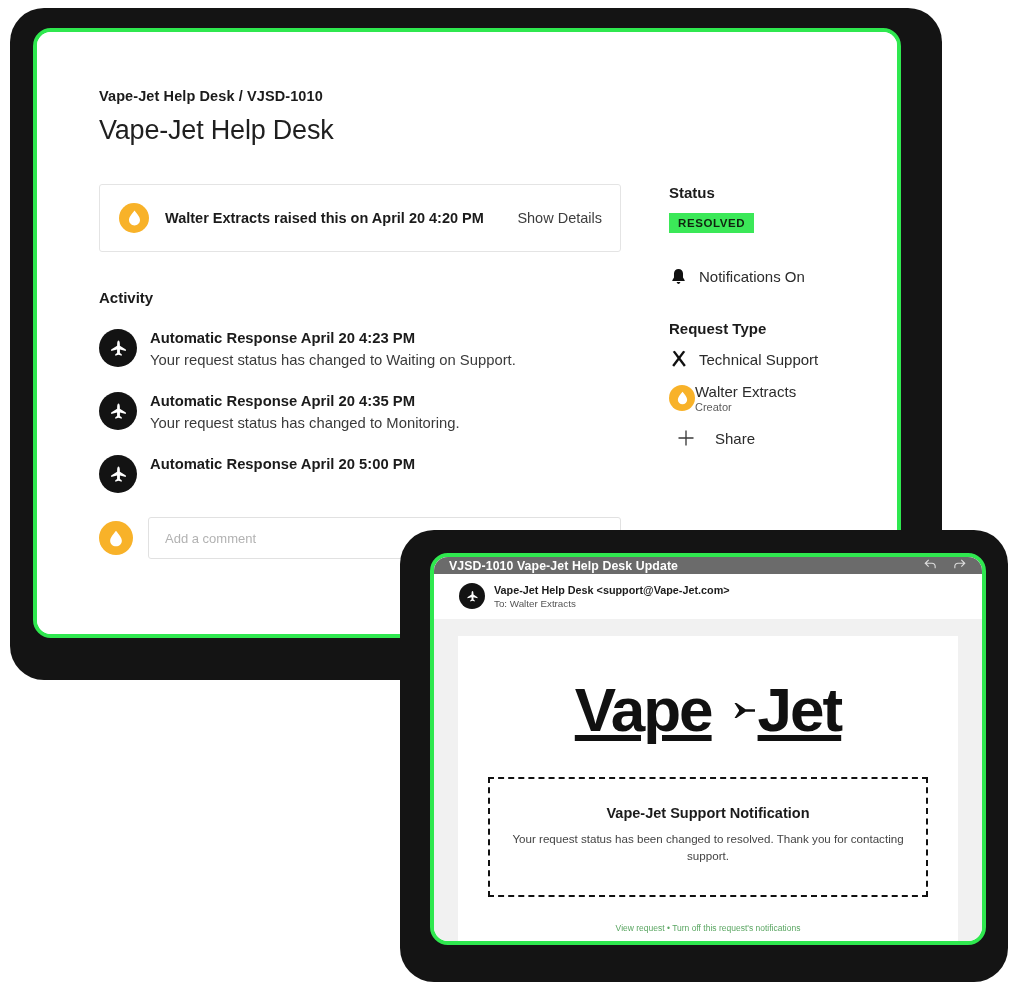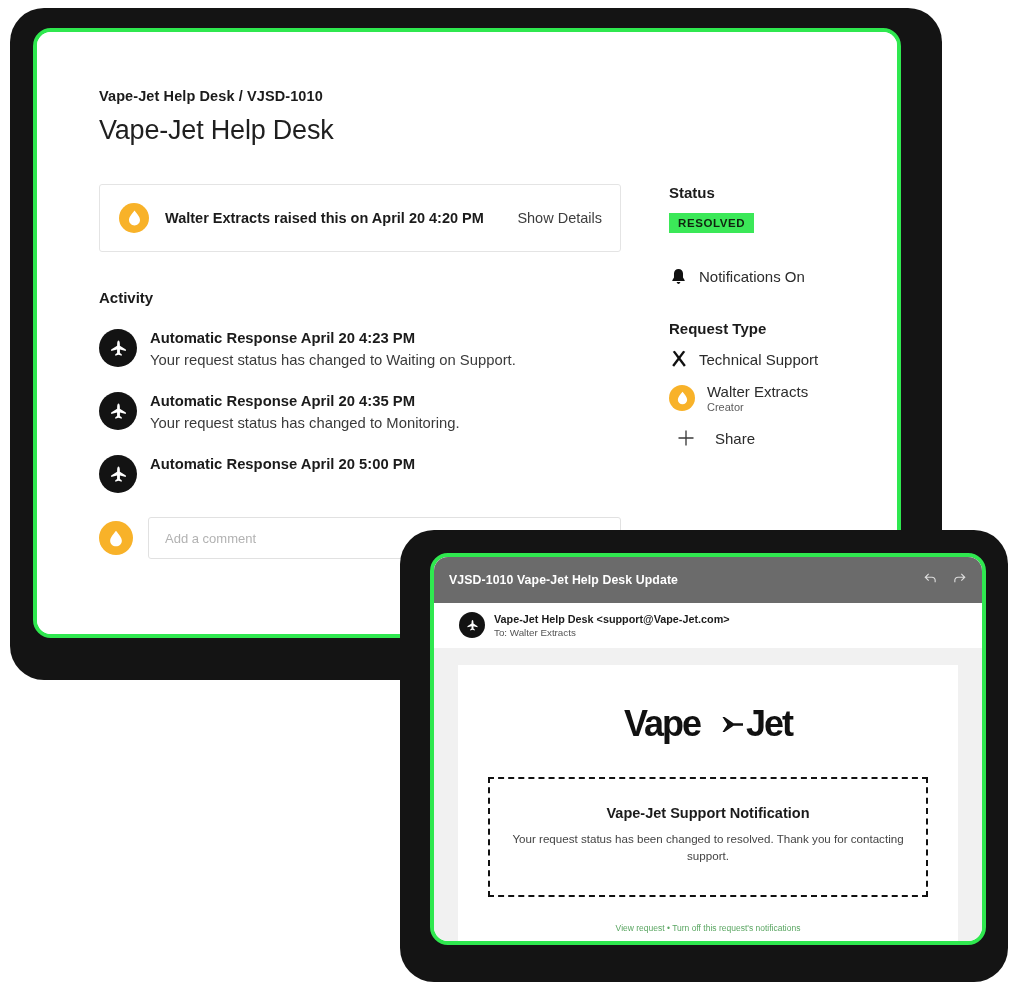--- a/index.html
+++ b/index.html
@@ -158,32 +158,32 @@
   .side-row {
     display: flex;
     align-items: center;
     margin-top: 12px;
   }
   .side-row .ico { width: 30px; flex: none; display: flex; align-items: center; }
   .side-row .txt { font-size: 15px; color: #2b2b2b; }
   .gap-lg { margin-top: 34px; }
 
   .shared-person { display: flex; align-items: center; margin-top: 14px; }
-  .shared-meta { margin-left: 12px; }
+  .shared-meta { }
   .shared-name { font-size: 15px; color: #2b2b2b; }
   .shared-role { font-size: 11px; color: #5c5c5c; margin-top: 1px; }
 
   .share-row { display: flex; align-items: center; margin-top: 15px; }
   .share-plus { width: 34px; flex: none; display: flex; justify-content: center; }
   .share-label { font-size: 15px; color: #2b2b2b; margin-left: 12px; }
 
   
   .email-inner { position: absolute; inset: 0; background: #f1f1f1; }
   .email-titlebar {
-    height: 46px;
+    height: 17px;
     background: #6b6b6b;
     display: flex;
     align-items: center;
     padding: 0 14px 0 15px;
   }
   .email-title {
     color: #ffffff;
     font-size: 12.3px;
     font-weight: bold;
     flex: 1;
@@ -205,24 +205,25 @@
   .email-panel {
     background: #ffffff;
     padding: 38px 28px 30px 28px;
     min-height: 262px;
   }
 
   .logo {
     display: flex;
     align-items: center;
     justify-content: center;
-    font-size: 36px;
+    font-size: 62px;
     font-weight: bold;
     color: #111111;
     letter-spacing: -2px;
+    text-decoration: underline;
   }
   .logo .jet-sep { display: inline-flex; margin: 0 2px 0 0; align-items: center; }
 
   .dashed-box {
     border: 2px dashed #111;
     margin: 32px 2px 0 2px;
     padding: 26px 20px 30px 20px;
     text-align: center;
   }
   .dashed-title {

